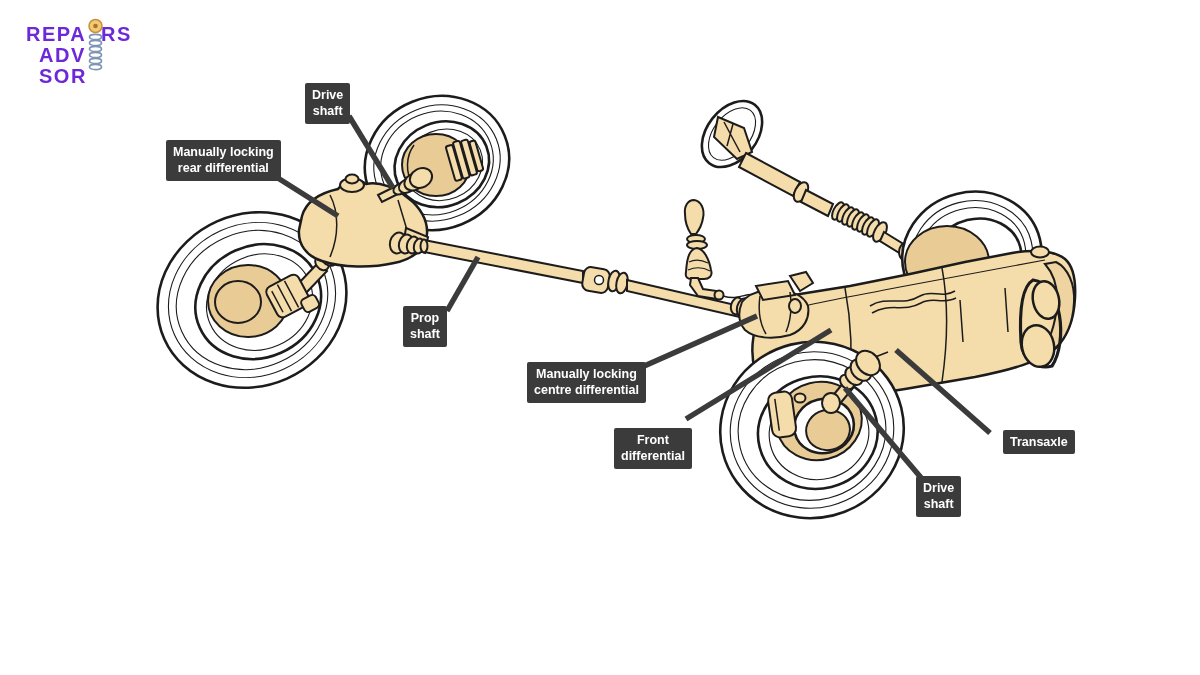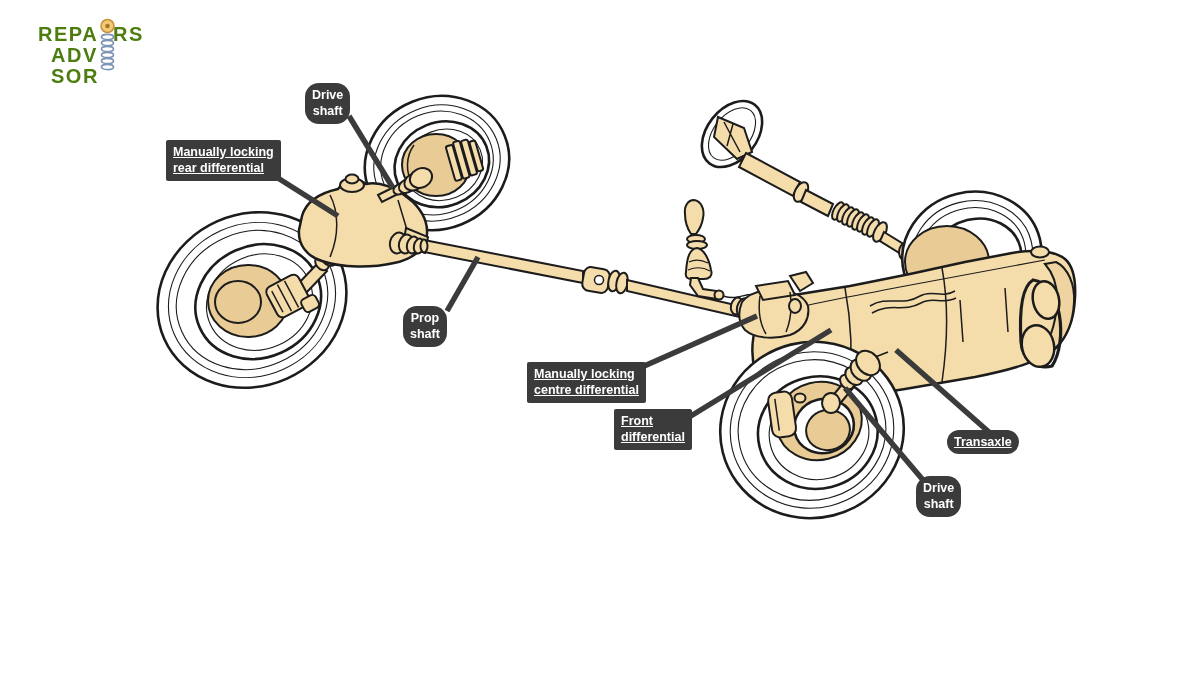--- a/index.html
+++ b/index.html
@@ -4,33 +4,33 @@
 <style>
   html,body{margin:0;padding:0;background:#fff;}
   #stage{position:relative;width:1200px;height:675px;background:#fff;overflow:hidden;
          font-family:"Liberation Sans",sans-serif;}
   #art{position:absolute;left:0;top:0;z-index:1;}
 
   
   .label{position:absolute;z-index:3;background:#3b3b3b;color:#fff;
          font:bold 12.5px/1.3 "Liberation Sans",sans-serif;
          padding:4px 7px;border-radius:2px;white-space:pre-line;}
-  .t-center{text-align:center;border-radius:14px;}
-  .t-right{text-align:left;text-decoration:underline;}
+  .t-center{text-align:center;}
+  .t-right{text-align:center;}
   #lbl-drive-shaft-rear{left:305px;top:83px;}
   #lbl-rear-diff{left:166px;top:140px;}
   #lbl-prop-shaft{left:403px;top:306px;}
   #lbl-centre-diff{left:527px;top:362px;}
-  #lbl-front-diff{left:614px;top:409px;}
+  #lbl-front-diff{left:614px;top:428px;}
   #lbl-drive-shaft-front{left:916px;top:476px;}
-  #lbl-transaxle{left:947px;top:430px;text-decoration:underline;}
+  #lbl-transaxle{left:1003px;top:430px;}
 
   
-  .logo{position:absolute;left:26px;top:24px;z-index:3;color:#4d7c0f;
-        font-weight:bold;font-size:20px;letter-spacing:1.5px;line-height:21px;margin-left:12px;}
+  .logo{position:absolute;left:26px;top:24px;z-index:3;color:#6d28d9;
+        font-weight:bold;font-size:20px;letter-spacing:1.5px;line-height:21px;}
   .logo .row{display:flex;align-items:baseline;}
   .logo .row2{margin-left:13px;flex-direction:column;}
   .logo .gap{display:inline-block;width:15px;}
   .logo-spring{position:absolute;left:61px;top:-6px;width:17px;height:56px;}
 
   
   .c{fill:#f5dcab;stroke:#1c1c1c;stroke-width:2;}
   .c25{fill:#f5dcab;stroke:#1c1c1c;stroke-width:2.5;}
   .w{fill:#ffffff;stroke:#1c1c1c;stroke-width:2.6;}
   .r{fill:none;stroke:#1c1c1c;stroke-width:1.1;}

